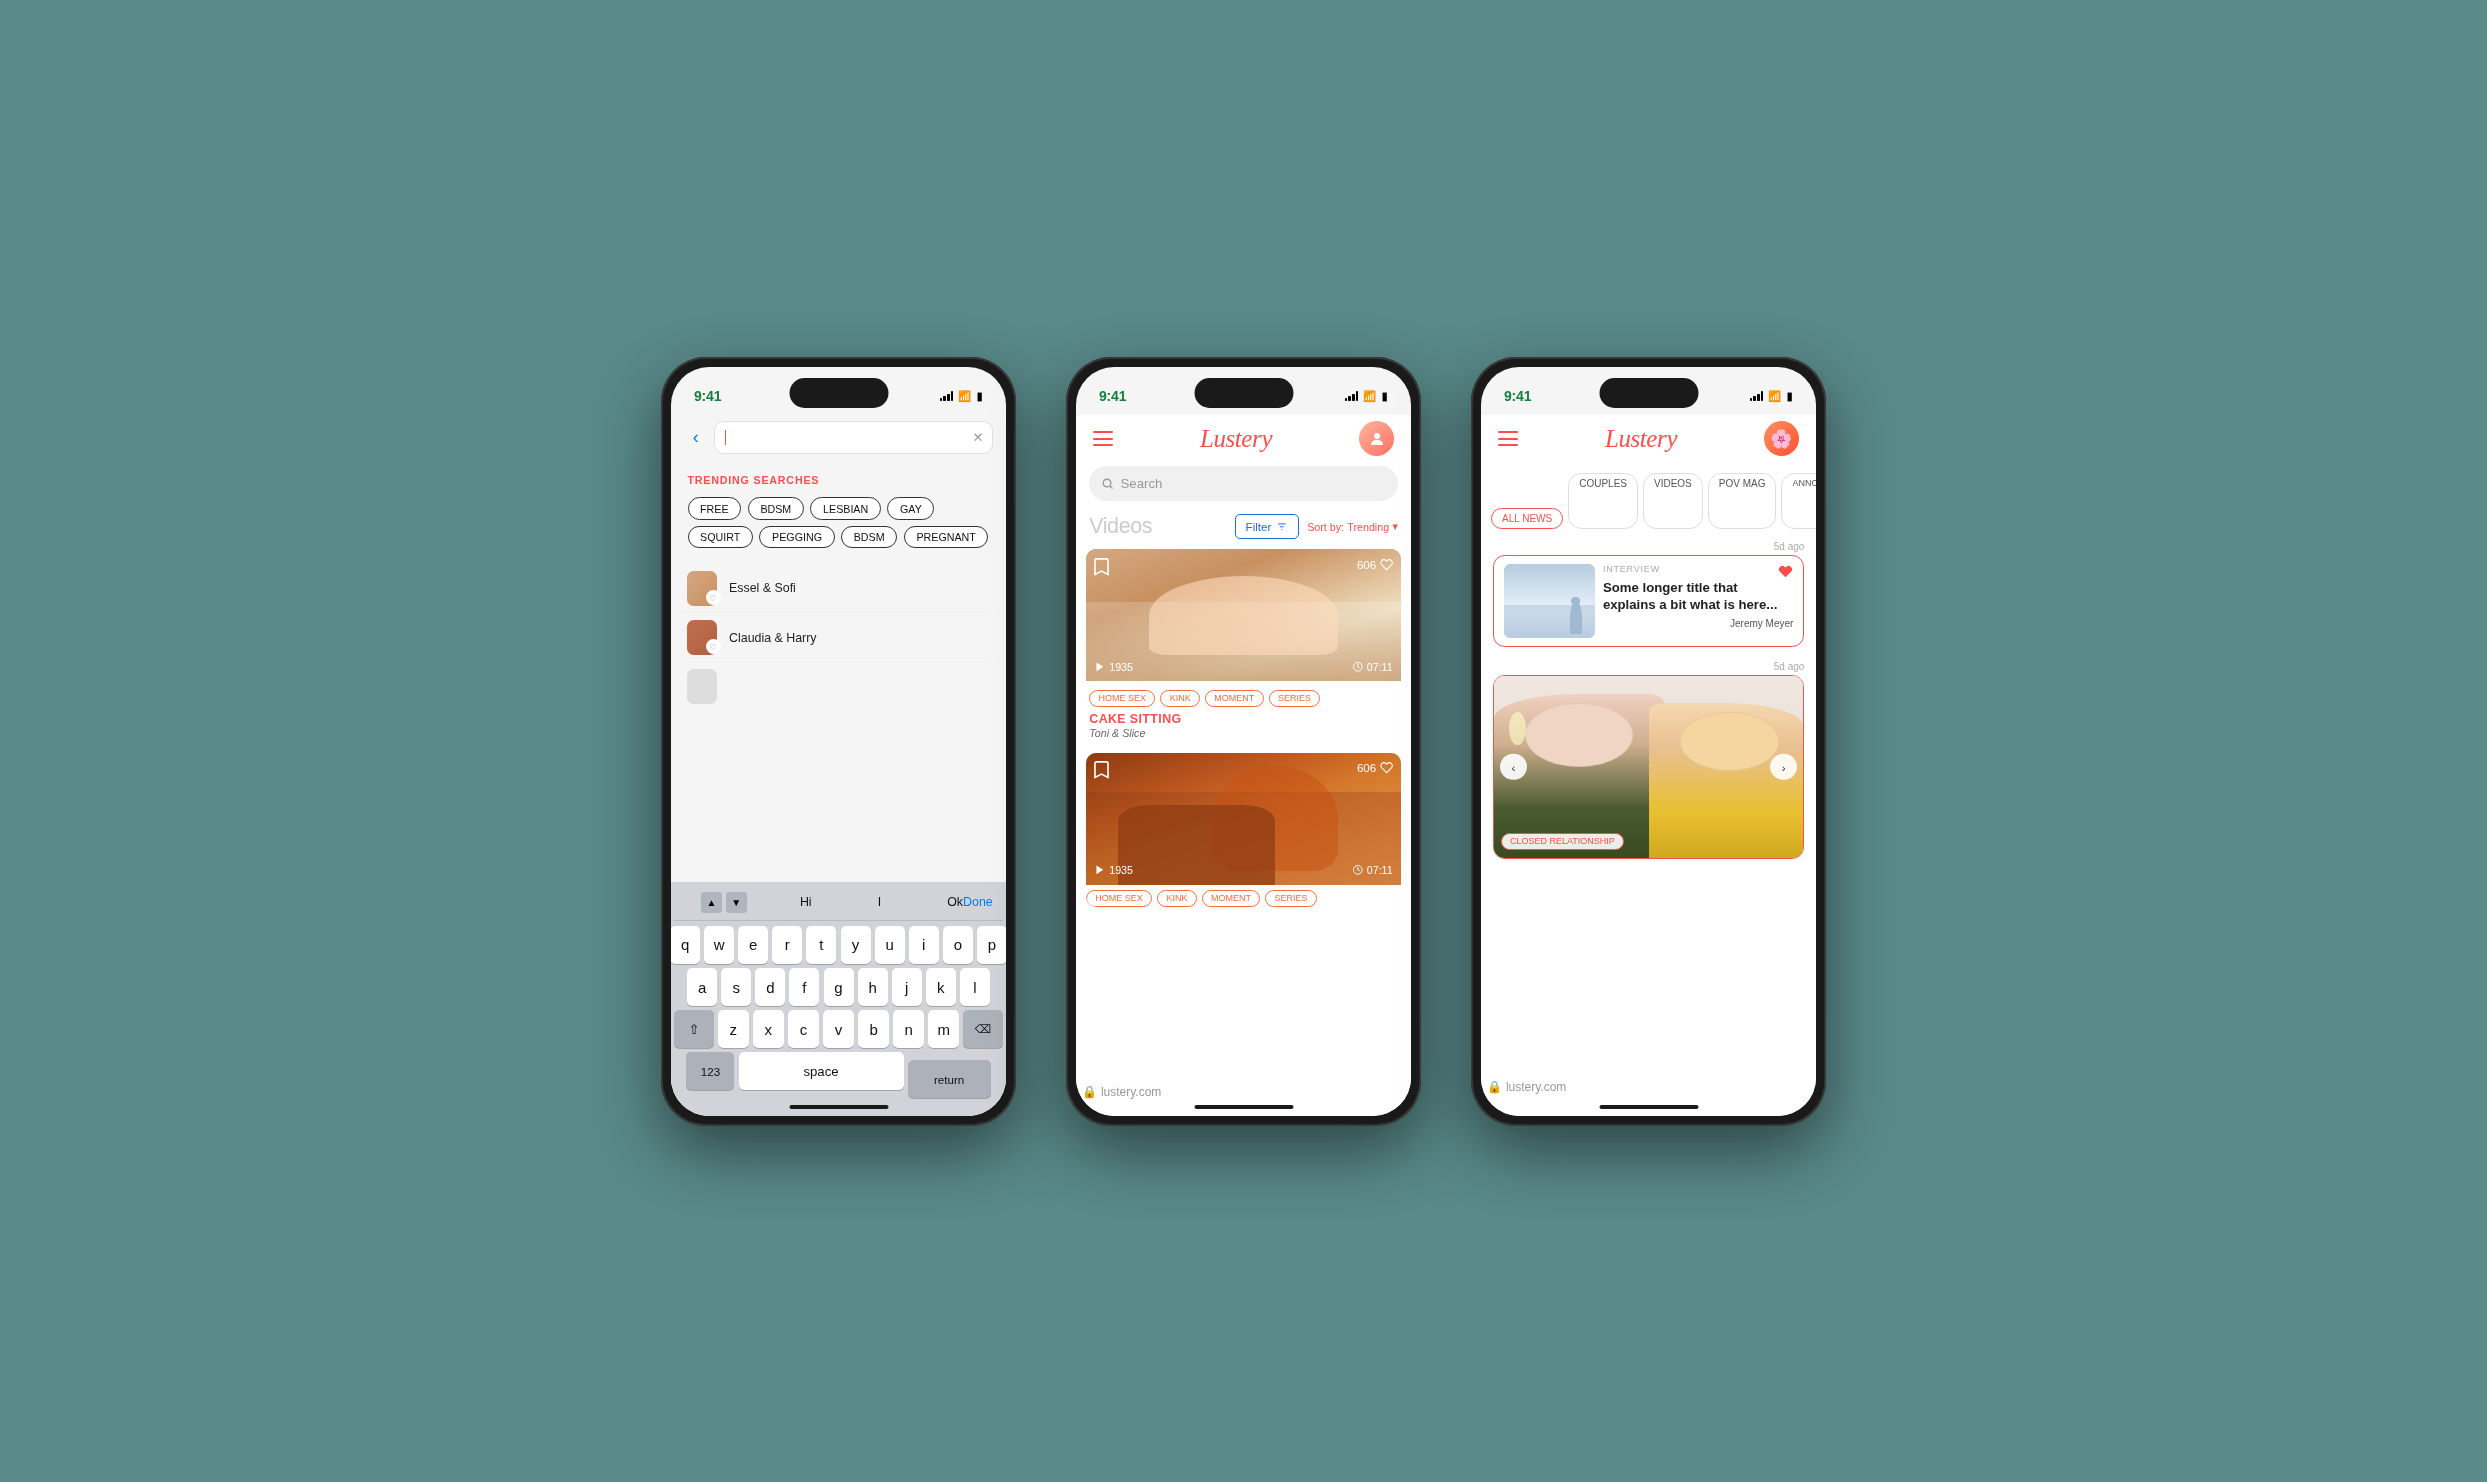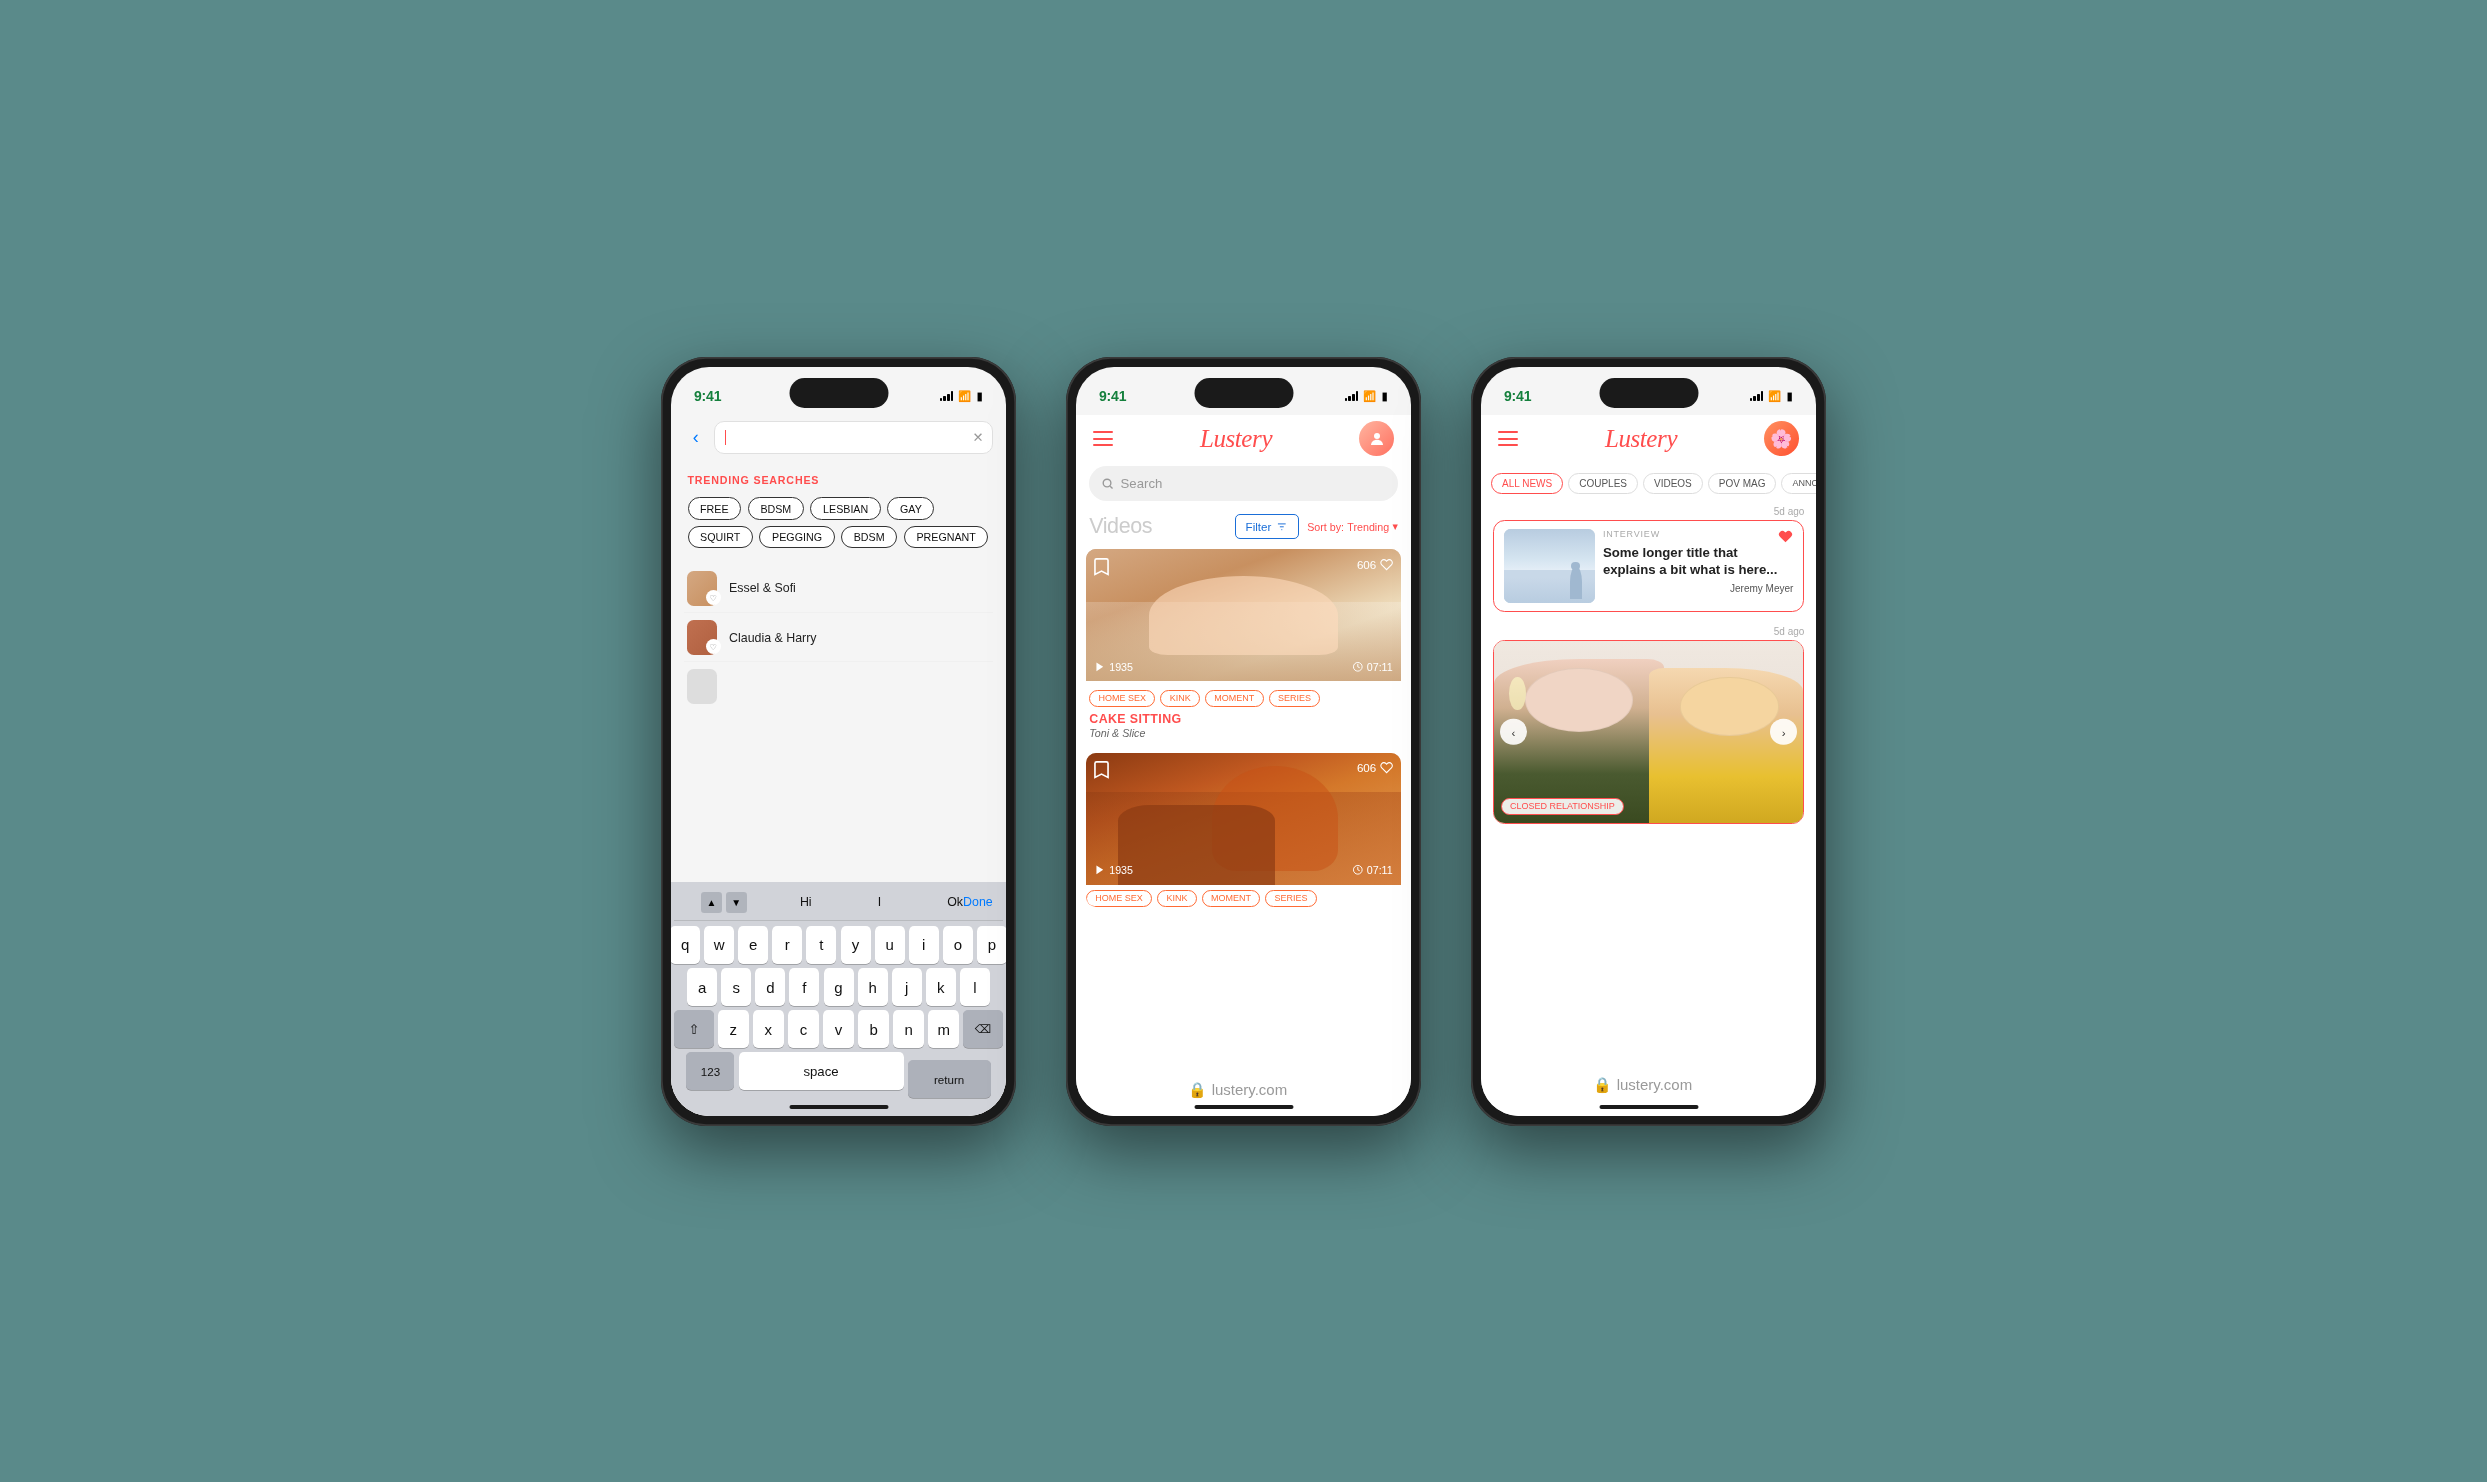--- a/index.html
+++ b/index.html
@@ -471,24 +471,23 @@
     }
 
     .video-creator {
       font-size: 10.7px;
       color: #666;
       margin-top: 1.7px;
       font-style: italic;
     }
 
     .site-footer {
-      text-align: center;
       padding: 6.6px;
       color: #999;
-      font-size: 15px;
+      font-size: 12px;
       position: absolute;
       bottom: 10px;
       left: 0;
       right: 11px;
     }
 
     
     .phone3-content {
       background: #fff;
       height: calc(100% - 48px);
@@ -510,20 +509,21 @@
       font-weight: 500;
       color: #555;
       border: 1.2px solid #ddd;
       margin-right: 5px;
       white-space: nowrap;
     }
 
     .news-tab.active {
       border-color: #ff4d4d;
       color: #ff4d4d;
+      margin-top: 35px;
     }
 
     .news-card {
       margin: 0 11.6px 6.6px;
       border: 1.2px solid #ff4d4d;
       border-radius: 11.6px;
       overflow: hidden;
     }
 
     .news-card-header {

